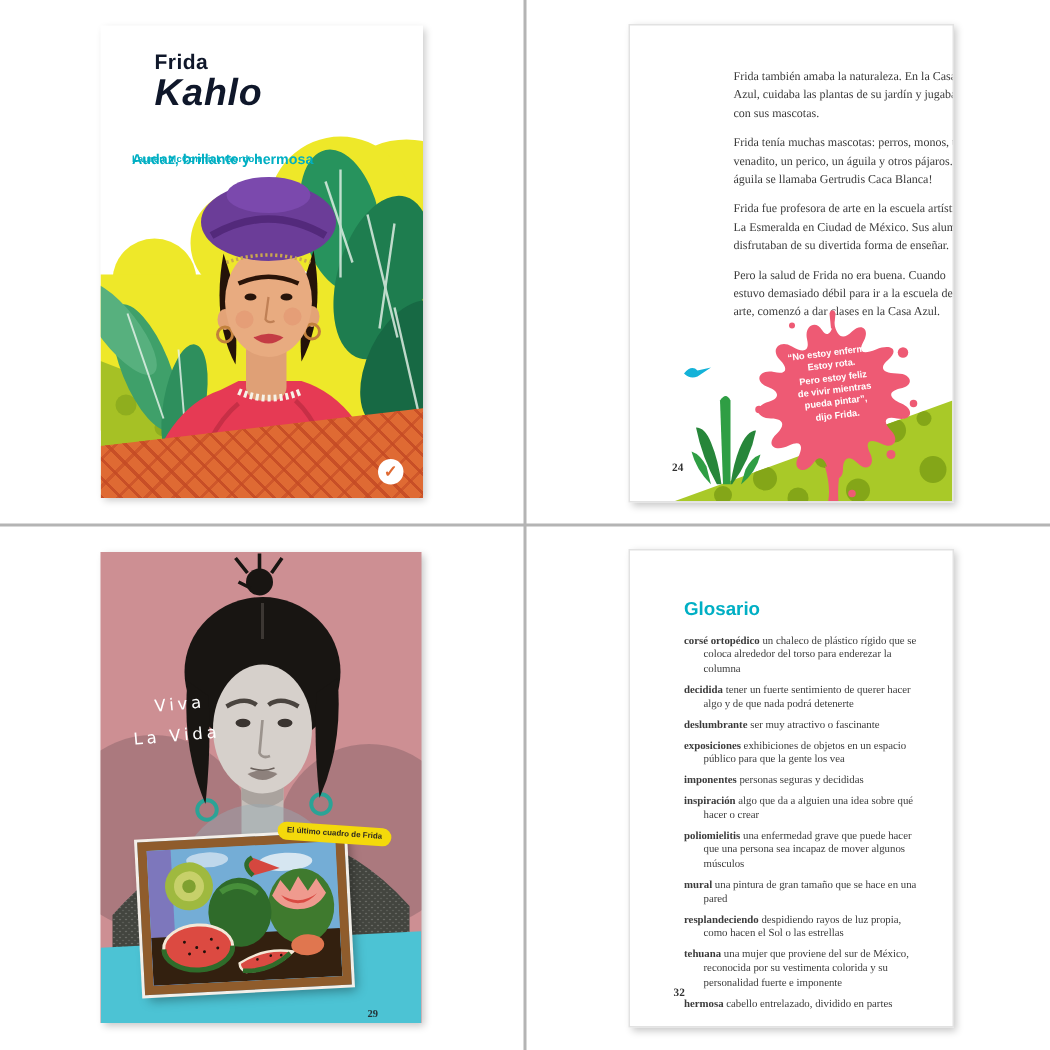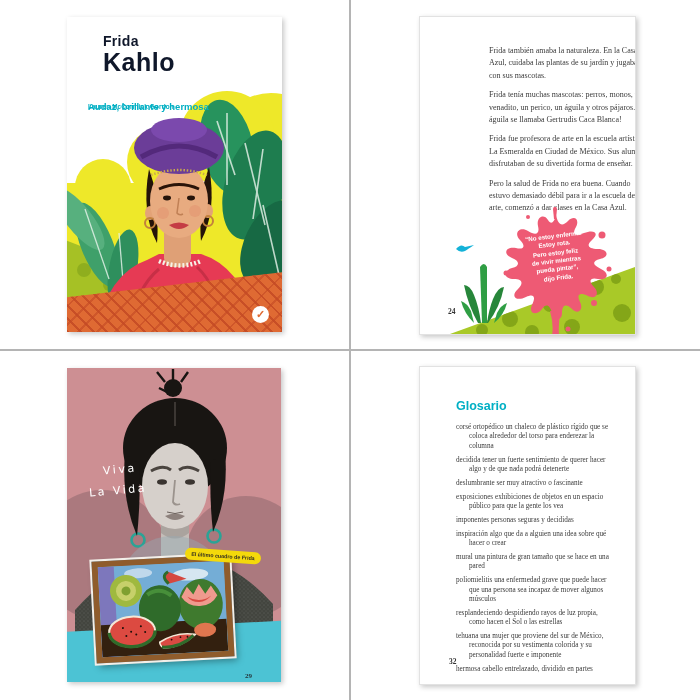--- a/index.html
+++ b/index.html
@@ -27,21 +27,21 @@
   .c-orange{position:absolute;left:0;top:0;width:215px;height:315px;
     background:
       repeating-linear-gradient(45deg, rgba(196,74,36,.85) 0 2px, rgba(0,0,0,0) 2px 9px),
       repeating-linear-gradient(-45deg, rgba(196,74,36,.6) 0 2px, rgba(0,0,0,0) 2px 13px),
       #df6a33;
     clip-path:polygon(0 89%,100% 81%,100% 100%,0 100%);}
   .c-logo{position:absolute;left:185px;top:289px;width:17px;height:17px;background:#fff;border-radius:50%;
           display:flex;align-items:center;justify-content:center;color:#df6a33;font-size:11px;font-weight:bold;}
   .c-titles{position:absolute;left:36px;top:16px;color:#0f172a;}
   .c-t1{font-size:14px;font-weight:bold;letter-spacing:.3px;}
-  .c-t2{font-size:25px;font-weight:bold;letter-spacing:.5px;margin-top:-1px;}
+  .c-t2{font-size:25px;font-weight:bold;letter-spacing:.5px;margin-top:-1px;font-style:italic;}
   .c-sub{position:absolute;left:21px;top:62px;color:#00afc3;font-size:9.5px;font-weight:bold;margin-top:22px;}
   .c-author{position:absolute;left:21px;top:86px;color:#00afc3;font-size:6.3px;font-weight:bold;letter-spacing:.2px;}
 
   
   .p24{left:419px;top:16px;width:215px;height:317px;}
   .a-text{position:absolute;left:39px;top:28px;width:162px;
           font-family:"Liberation Serif",serif;font-size:8px;line-height:1.55;color:#3b3b3b;margin-left:30px;}
   .a-text p{margin:0 0 7px 0;}
   .a-deco{position:absolute;}
   .a-quote{position:absolute;left:90px;top:215px;width:92px;transform:rotate(-7deg);
@@ -70,21 +70,21 @@
            font-size:5.3px;font-weight:bold;color:#2e2a20;}
   .f-num{position:absolute;left:178px;top:292px;font-size:7px;font-weight:bold;color:#253338;
          font-family:"Liberation Serif",serif;margin-top:12px;}
 
   
   .p32{left:419px;top:366px;width:215px;height:317px;}
   .g-title{position:absolute;left:36px;top:32px;color:#00afc4;font-size:12.5px;font-weight:bold;}
   .g-list{position:absolute;left:36px;top:56px;width:158px;
           font-family:"Liberation Serif",serif;font-size:7.2px;line-height:1.3;color:#3b3b3b;}
   .g-entry{margin:0 0 4.5px 0;padding-left:13px;text-indent:-13px;}
-  .g-term{font-weight:normal;}
+  .g-term{font-weight:bold;}
   .g-num{position:absolute;left:29px;top:290px;font-family:"Liberation Serif",serif;
          font-size:7.5px;font-weight:bold;color:#333;}
 </style>
 </head>
 <body>
 
 <div class="canvas">
   <div class="divider-v"></div>
   <div class="divider-h"></div>
 
@@ -320,21 +320,21 @@
 
   <div class="page p32 shadowed bordered">
     <div class="g-title">Glosario</div>
     <div class="g-list">
       <div class="g-entry"><span class="g-term">corsé ortopédico</span> <span>un chaleco de plástico rígido que se coloca alrededor del torso para enderezar la columna</span></div>
       <div class="g-entry"><span class="g-term">decidida</span> <span>tener un fuerte sentimiento de querer hacer algo y de que nada podrá detenerte</span></div>
       <div class="g-entry"><span class="g-term">deslumbrante</span> <span>ser muy atractivo o fascinante</span></div>
       <div class="g-entry"><span class="g-term">exposiciones</span> <span>exhibiciones de objetos en un espacio público para que la gente los vea</span></div>
       <div class="g-entry"><span class="g-term">imponentes</span> <span>personas seguras y decididas</span></div>
       <div class="g-entry"><span class="g-term">inspiración</span> <span>algo que da a alguien una idea sobre qué hacer o crear</span></div>
+      <div class="g-entry"><span class="g-term">poliomielitis</span> <span>una enfermedad grave que puede hacer que una persona sea incapaz de mover algunos músculos</span></div>
       <div class="g-entry"><span class="g-term">mural</span> <span>una pintura de gran tamaño que se hace en una pared</span></div>
-      <div class="g-entry"><span class="g-term">poliomielitis</span> <span>una enfermedad grave que puede hacer que una persona sea incapaz de mover algunos músculos</span></div>
       <div class="g-entry"><span class="g-term">resplandeciendo</span> <span>despidiendo rayos de luz propia, como hacen el Sol o las estrellas</span></div>
       <div class="g-entry"><span class="g-term">tehuana</span> <span>una mujer que proviene del sur de México, reconocida por su vestimenta colorida y su personalidad fuerte e imponente</span></div>
       <div class="g-entry"><span class="g-term">hermosa</span> <span>cabello entrelazado, dividido en partes</span></div>
     </div>
     <div class="g-num">32</div>
   </div>
 </div>
 
 </body></html>

